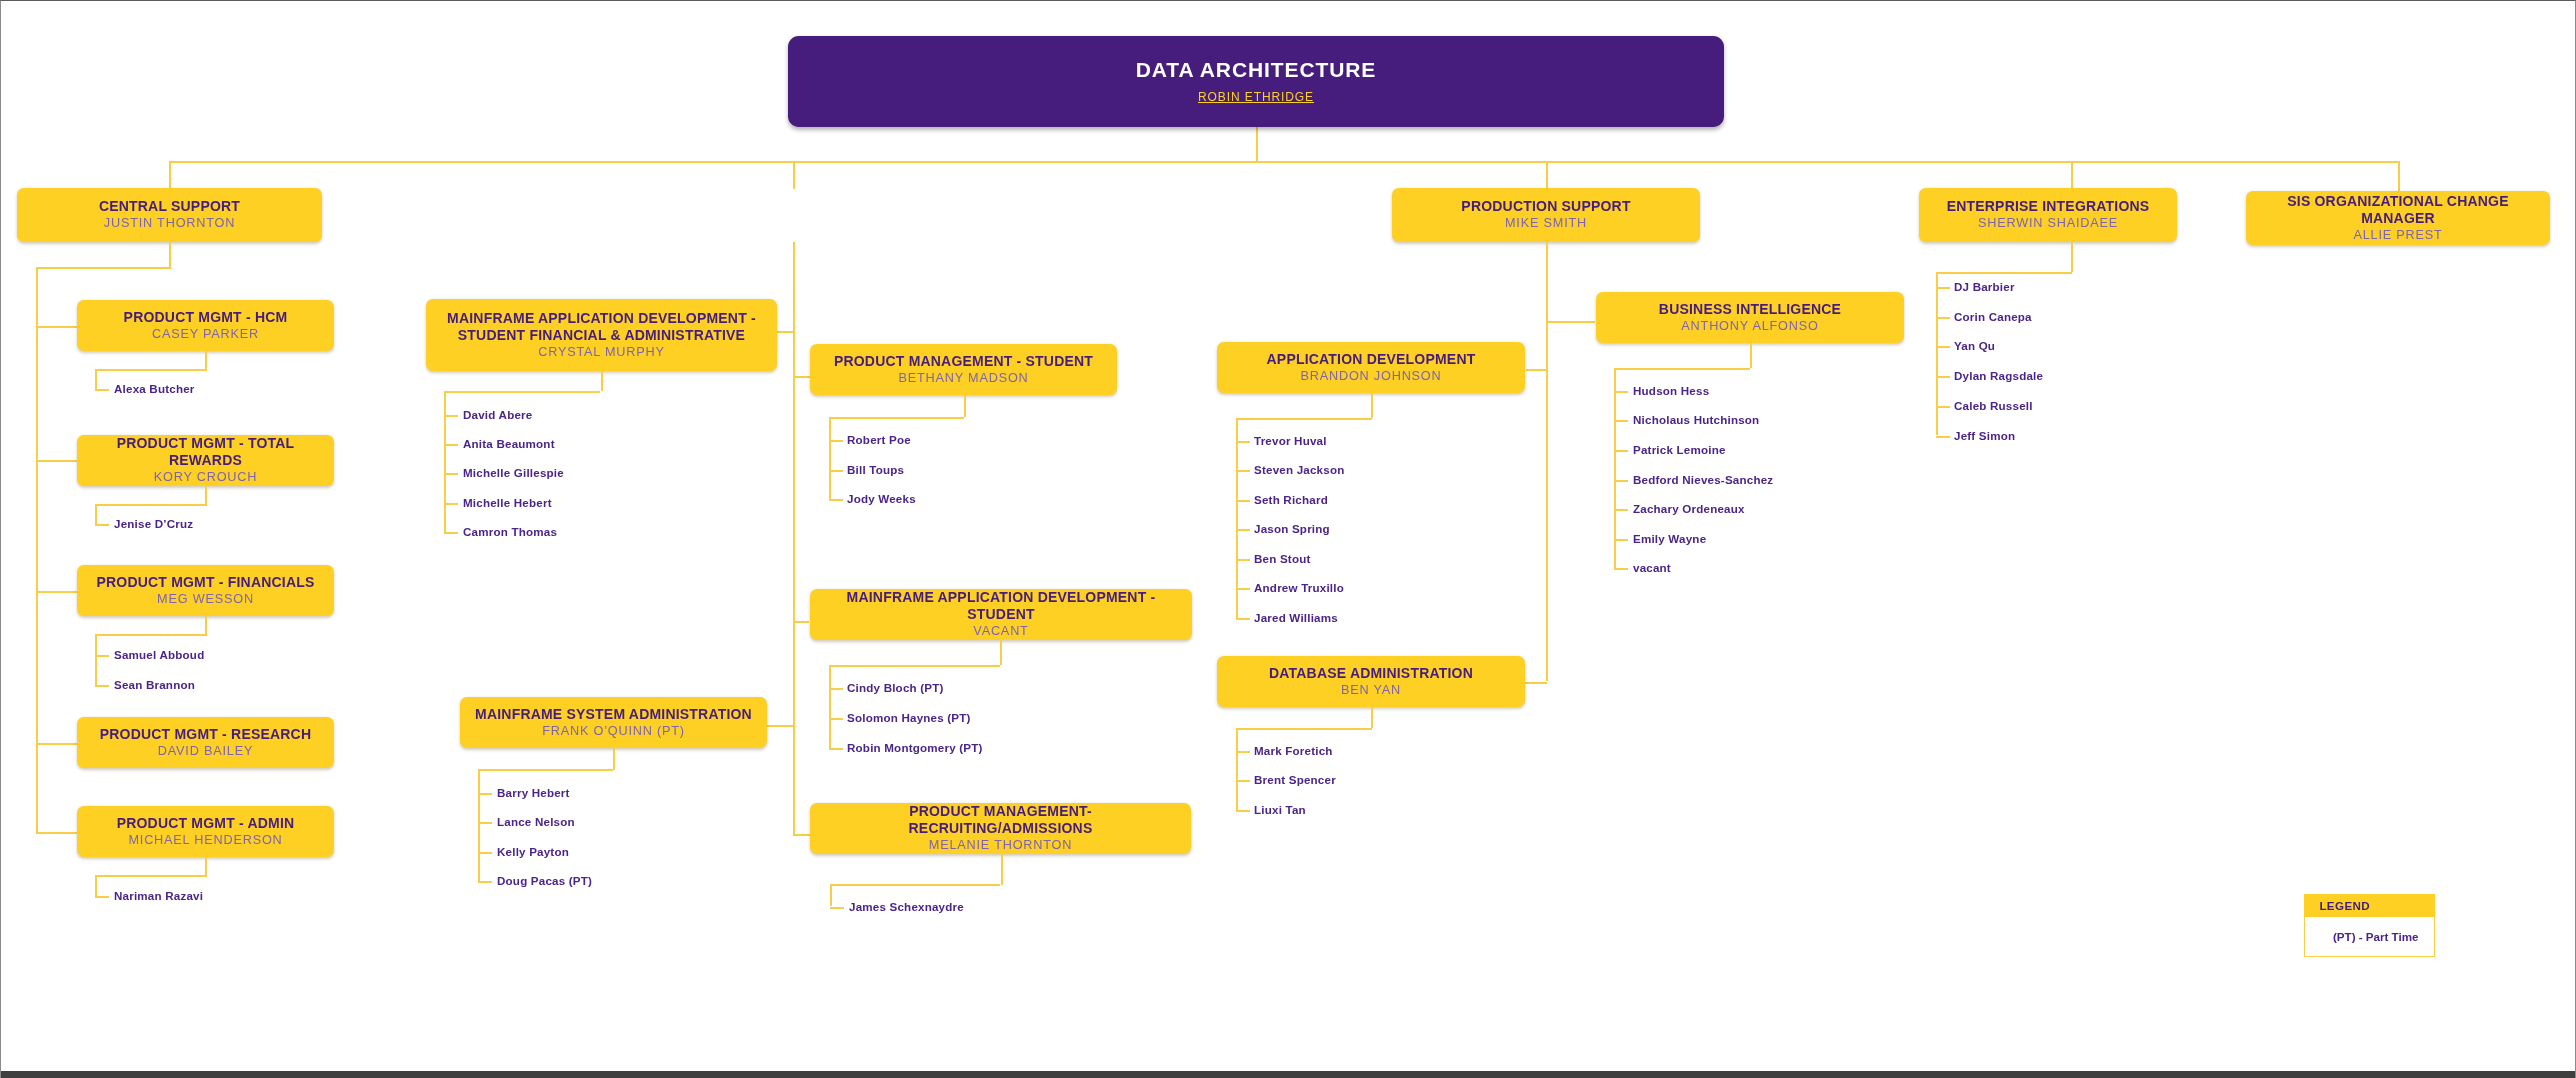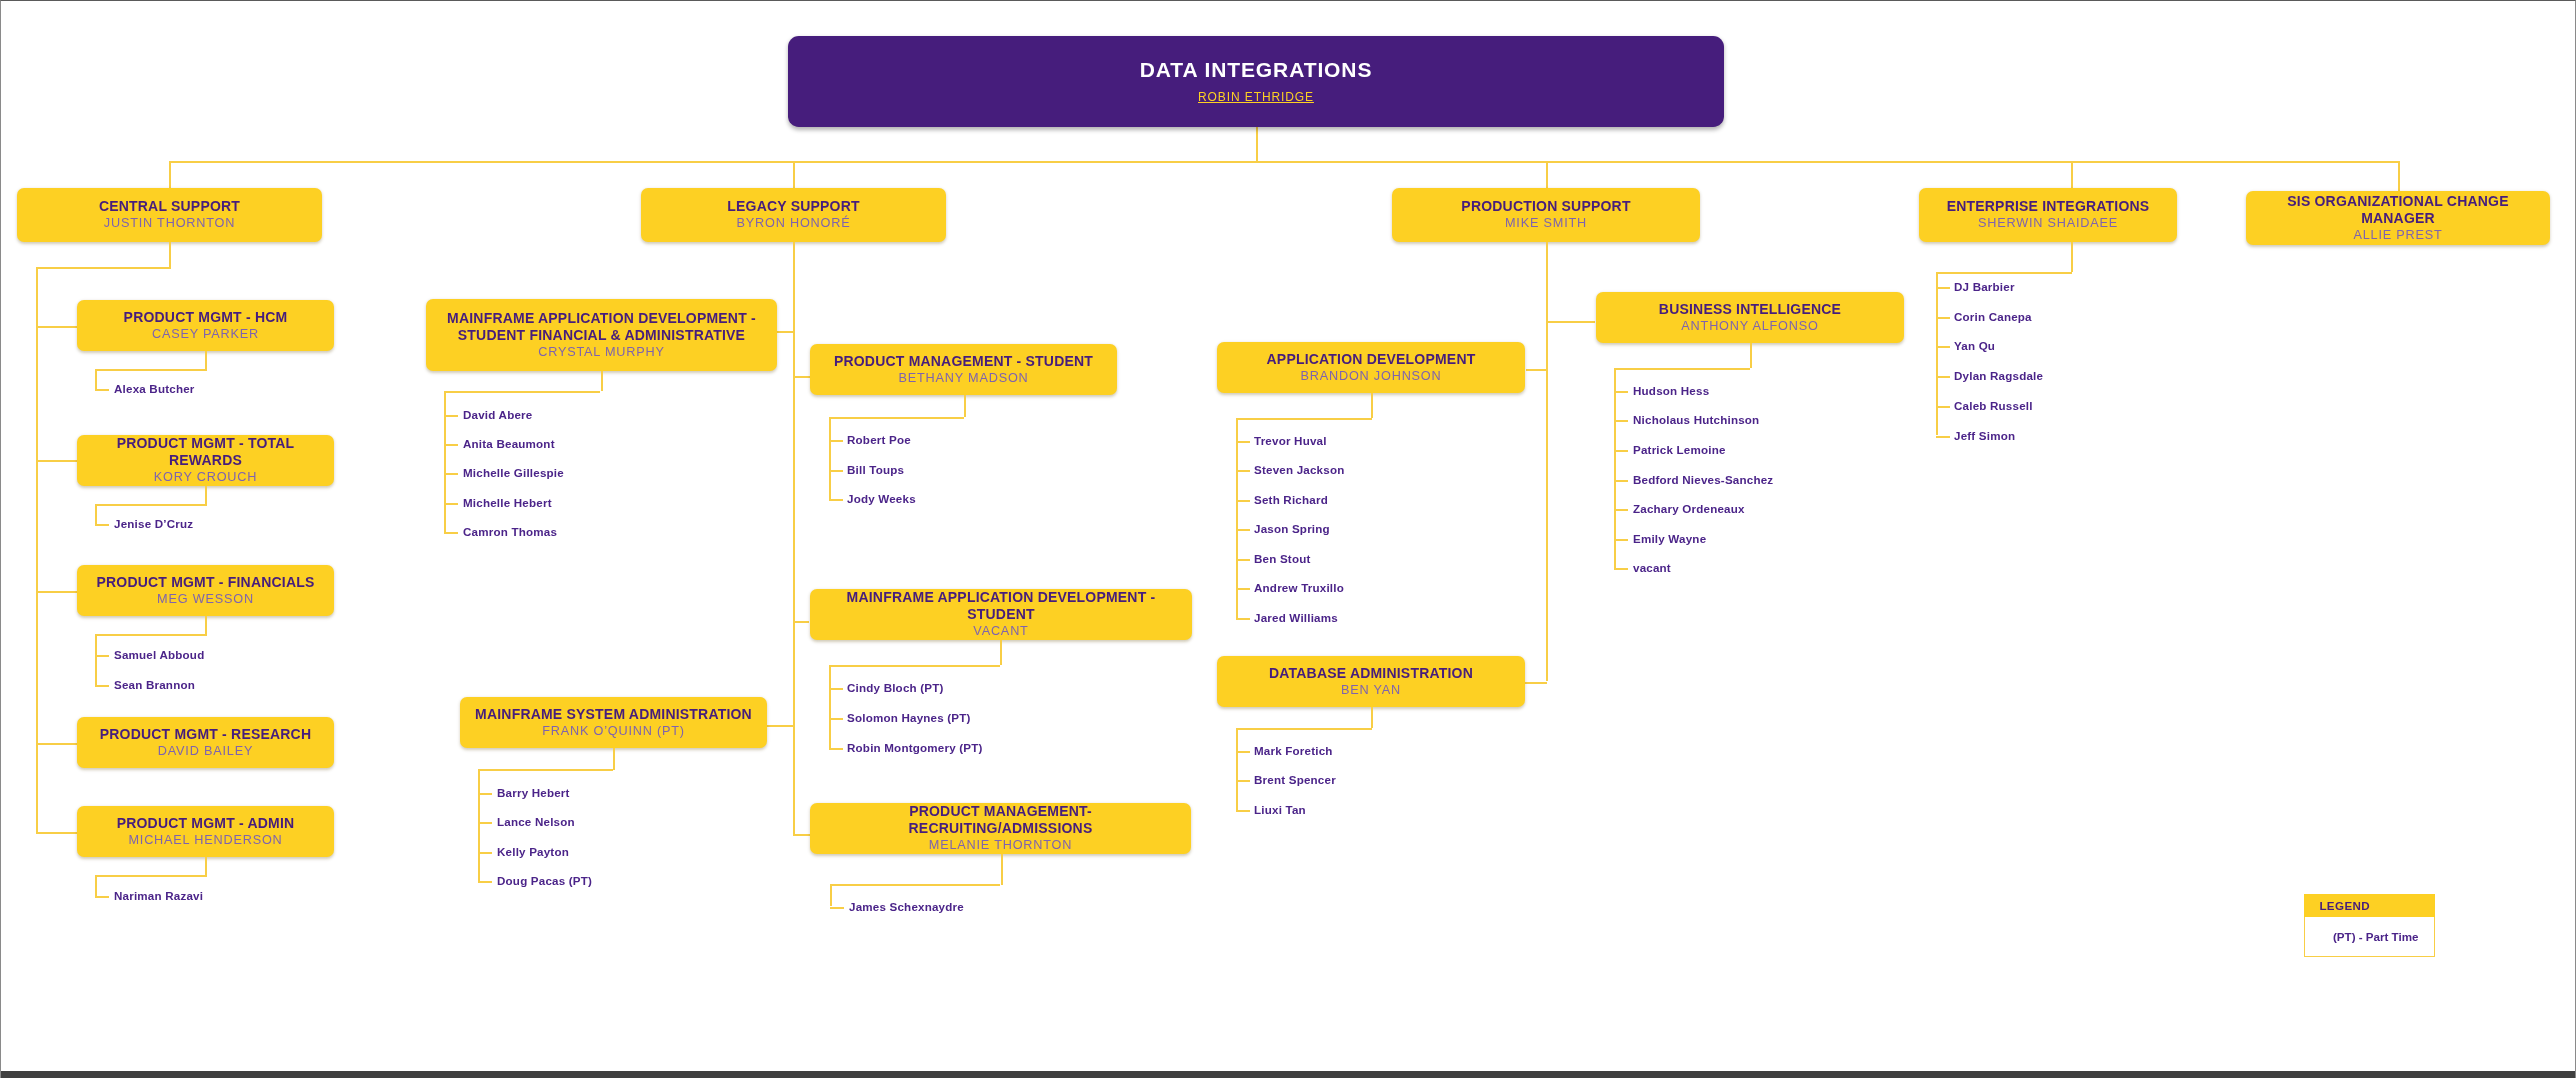--- a/index.html
+++ b/index.html
@@ -47,31 +47,27 @@
 
   <div class="vl" style="left:1255px;top:126px;height:34px"></div>
   <div class="hl" style="left:168px;top:160px;width:2231px"></div>
   <div class="vl" style="left:168px;top:160px;height:28px"></div>
   <div class="vl" style="left:792px;top:160px;height:28px"></div>
   <div class="vl" style="left:1545px;top:160px;height:28px"></div>
   <div class="vl" style="left:2070px;top:160px;height:28px"></div>
   <div class="vl" style="left:2397px;top:160px;height:30px"></div>
 
   <div class="box root" style="left:787px;top:35px;width:936px;height:91px">
-    <div class="t">DATA INTEGRATIONS</div>
+    <div class="t">DATA ARCHITECTURE</div>
     <div class="n">ROBIN ETHRIDGE</div>
   </div>
 
   <div class="box" style="left:16px;top:187px;width:305px;height:54px">
     <div class="t">CENTRAL SUPPORT</div>
     <div class="n">JUSTIN THORNTON</div>
-  </div>
-  <div class="box" style="left:640px;top:187px;width:305px;height:54px">
-    <div class="t">LEGACY SUPPORT</div>
-    <div class="n">BYRON HONORÉ</div>
   </div>
   <div class="box" style="left:1391px;top:187px;width:308px;height:54px">
     <div class="t">PRODUCTION SUPPORT</div>
     <div class="n">MIKE SMITH</div>
   </div>
   <div class="box" style="left:1918px;top:187px;width:258px;height:54px">
     <div class="t">ENTERPRISE INTEGRATIONS</div>
     <div class="n">SHERWIN SHAIDAEE</div>
   </div>
   <div class="box" style="left:2245px;top:190px;width:304px;height:54px">

